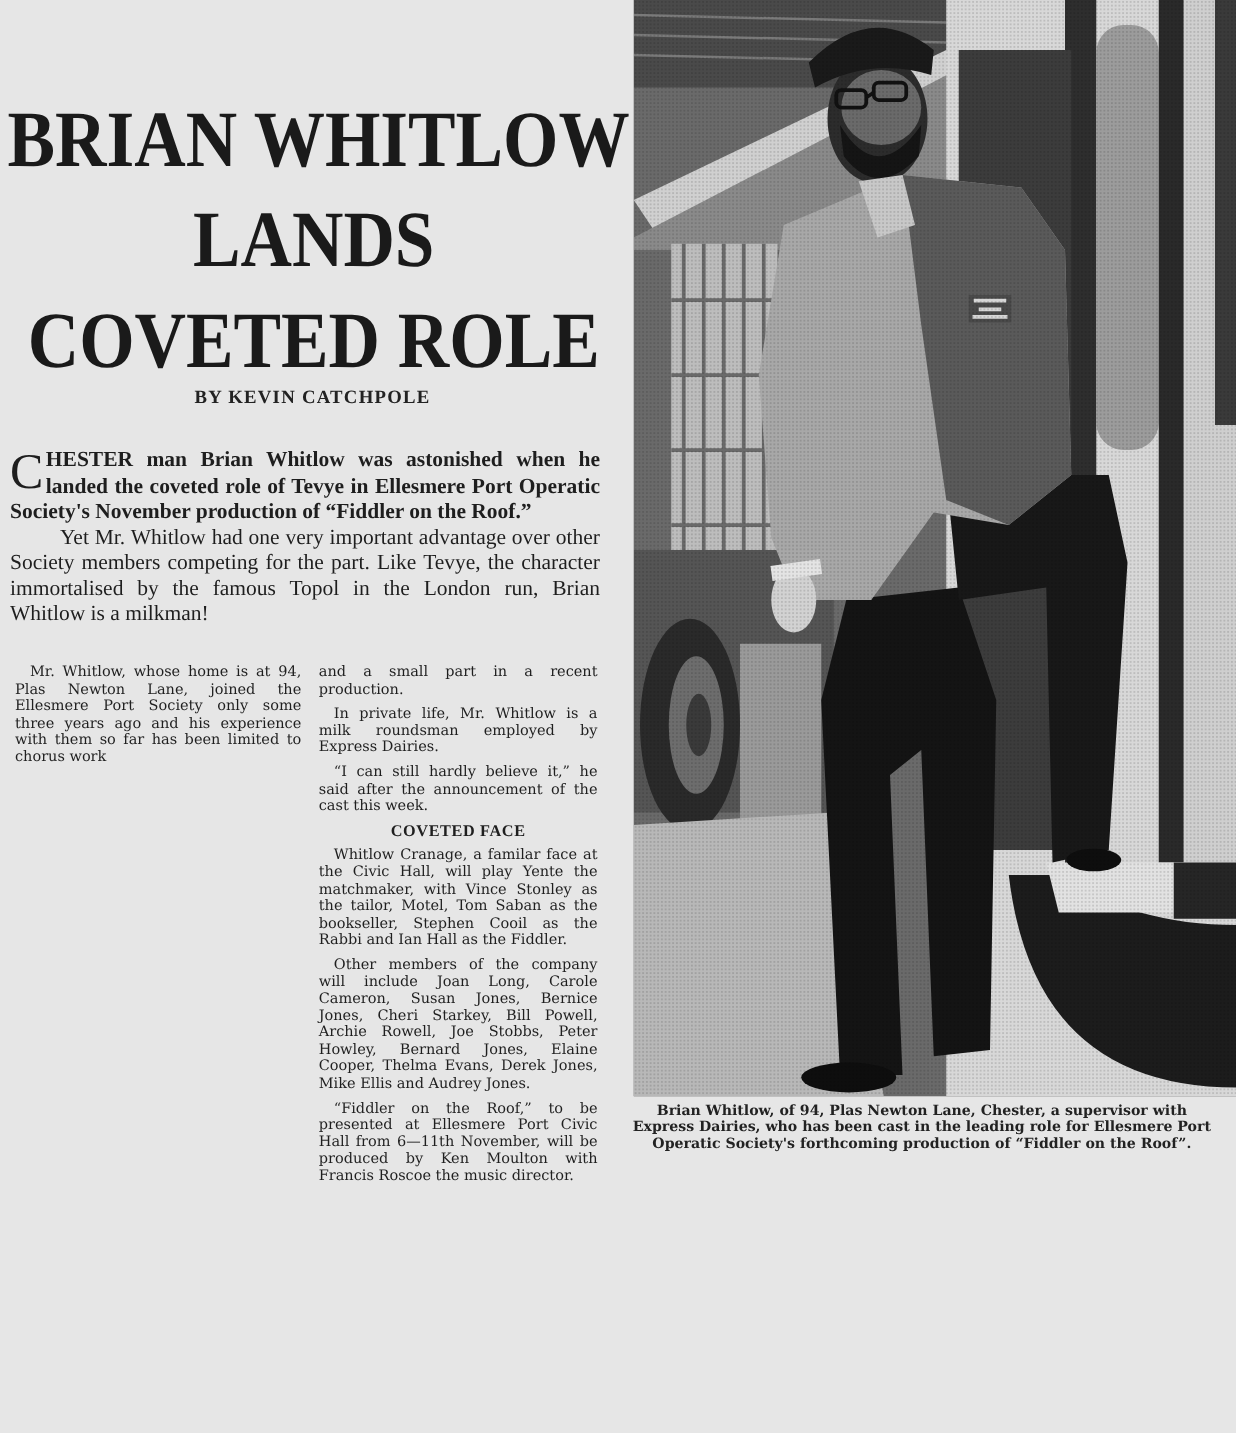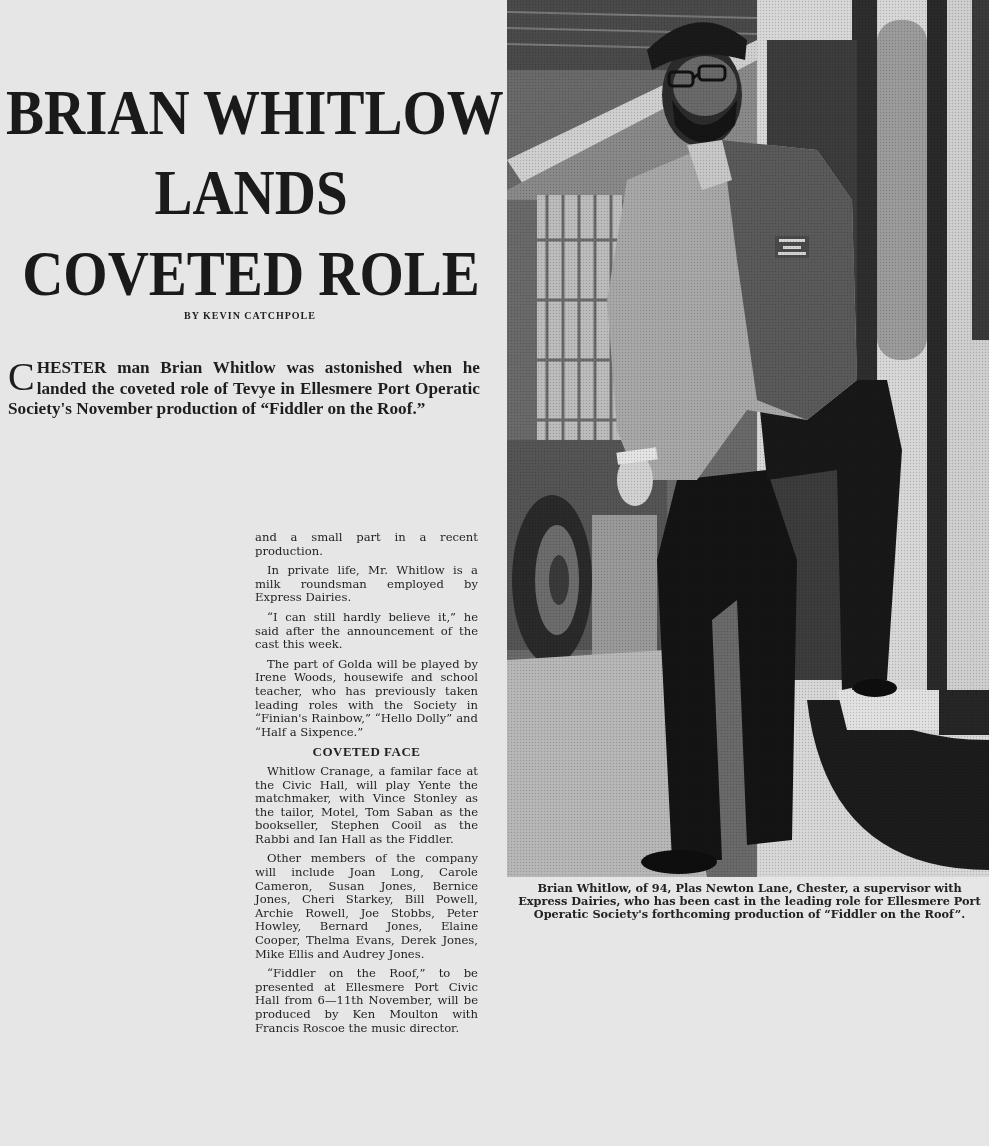--- a/index.html
+++ b/index.html
@@ -52,21 +52,21 @@
     }
     .headline .hl-line { display: block; white-space: nowrap; }
     .byline {
       position: absolute;
       left: 0;
       top: 310px;
       width: 500px;
       text-align: center;
       font-family: "Liberation Serif", serif;
       font-weight: bold;
-      font-size: 10px;
+      font-size: 15px;
       letter-spacing: 1px;
       color: #222;
     }
     .lead {
       position: absolute;
       left: 8px;
       top: 358px;
       width: 472px;
       font-family: "Liberation Serif", serif;
       font-size: 17.2px;
@@ -114,21 +114,21 @@
       left: 507px;
       top: 0;
       width: 482px;
       height: 877px;
       overflow: hidden;
       background: #5a5a5a;
     }
     .photo svg { display: block; }
     .caption {
       position: absolute;
-      left: 512px;
+      left: 500px;
       top: 882px;
       width: 475px;
       text-align: center;
       font-family: "DejaVu Serif", serif;
       font-weight: bold;
       font-size: 11.3px;
       line-height: 13px;
       color: #222;
     }
   </style>
@@ -142,28 +142,31 @@
     <span class="hl-line">LANDS</span>
     <span class="hl-line">COVETED ROLE</span>
   </h1>
 
   <div class="byline">BY KEVIN CATCHPOLE</div>
 
   <div class="lead">
     <p class="p-bold">
       <span class="dropcap">C</span><span>HESTER man Brian Whitlow was astonished when he landed the coveted role of Tevye in Ellesmere Port Operatic Society's November production of “Fiddler on the Roof.”</span>
     </p>
+    <p class="indent">Yet Mr. Whitlow had one very important advantage over other Society members competing for the part. Like Tevye, the character immortalised by the famous Topol in the London run, Brian Whitlow is a milkman!</p>
   </div>
 
+  <div class="col col-left">
+    <p>Mr. Whitlow, whose home is at 94, Plas Newton Lane, joined the Ellesmere Port Society only some three years ago and his experience with them so far has been limited to chorus work</p>
+  </div>
 
   <div class="col col-right">
     <p class="no-indent">and a small part in a recent production.</p>
     <p>In private life, Mr. Whitlow is a milk roundsman employed by Express Dairies.</p>
     <p>“I can still hardly believe it,” he said after the announcement of the cast this week.</p>
-    <p>The part of Golda will be played by Irene Woods, housewife and school teacher, who has previously taken leading roles with the Society in “Finian's Rainbow,” “Hello Dolly” and “Half a Sixpence.”</p>
     <p class="subhead">COVETED FACE</p>
     <p>Whitlow Cranage, a familar face at the Civic Hall, will play Yente the matchmaker, with Vince Stonley as the tailor, Motel, Tom Saban as the bookseller, Stephen Cooil as the Rabbi and Ian Hall as the Fiddler.</p>
     <p>Other members of the company will include Joan Long, Carole Cameron, Susan Jones, Bernice Jones, Cheri Starkey, Bill Powell, Archie Rowell, Joe Stobbs, Peter Howley, Bernard Jones, Elaine Cooper, Thelma Evans, Derek Jones, Mike Ellis and Audrey Jones.</p>
     <p>“Fiddler on the Roof,” to be presented at Ellesmere Port Civic Hall from 6—11th November, will be produced by Ken Moulton with Francis Roscoe the music director.</p>
   </div>
 </div>
 
 <div class="photo" title="Black and white photo of Brian Whitlow in cap, glasses and coat, standing in the doorway of a milk float with crates behind him">
   <svg width="482" height="877" viewBox="0 0 482 877" xmlns="http://www.w3.org/2000/svg">
     <defs>

